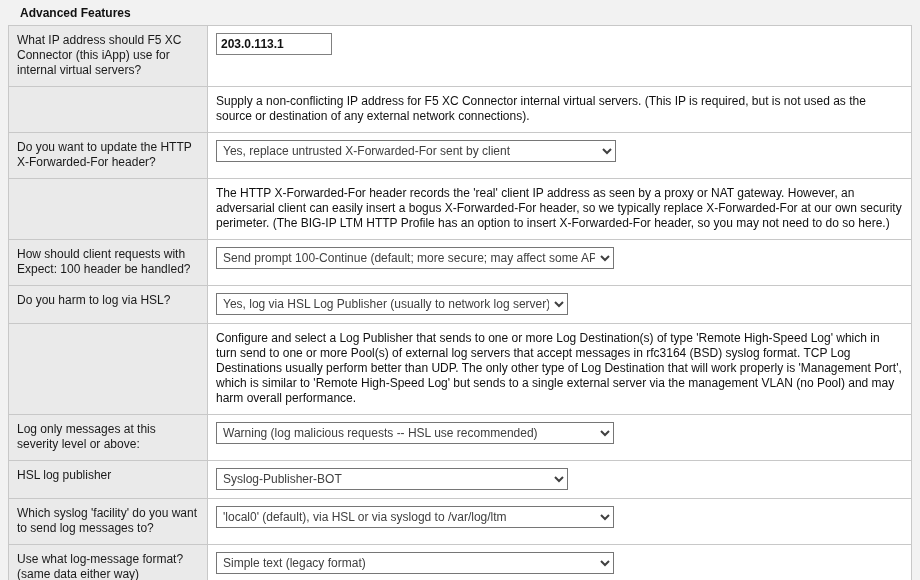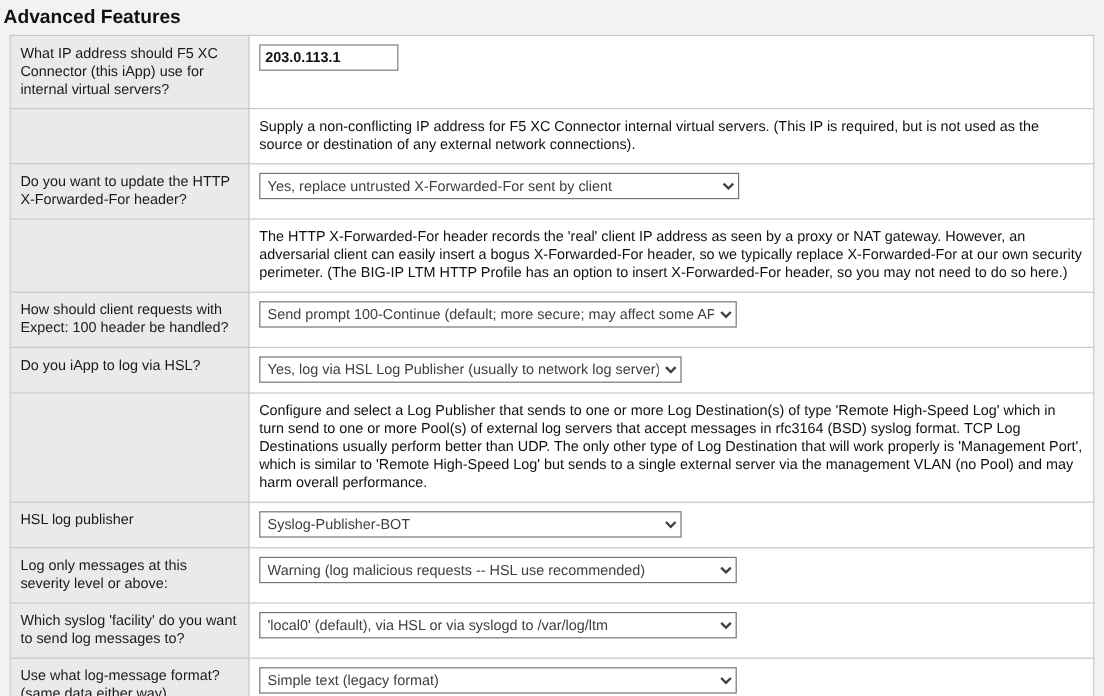--- a/index.html
+++ b/index.html
@@ -17,23 +17,23 @@
   }
   .page {
     width: 920px;
     height: 580px;
     box-sizing: border-box;
     padding: 0;
     background: #f2f2f2;
   }
   .section-title {
     font-weight: bold;
-    font-size: 16px;
+    font-size: 12px;
     color: #111;
-    padding: 6px 0 5px 3px;
+    padding: 6px 0 5px 20px;
     background: #f2f2f2;
   }
   table.form {
     border-collapse: collapse;
     width: 904px;
     margin-left: 8px;
     background: #ffffff;
     border: 1px solid #b0b0b0;
     table-layout: fixed;
   }
@@ -131,47 +131,47 @@
       <tr>
         <td class="label">How should client requests with Expect: 100 header be handled?</td>
         <td class="field">
           <select class="sel w-narrow">
             <option>Send prompt 100-Continue (default; more secure; may affect some API</option>
           </select>
         </td>
       </tr>
 
       <tr>
-        <td class="label">Do you iApp to log via HSL?</td>
+        <td class="label">Do you harm to log via HSL?</td>
         <td class="field">
           <select class="sel w-med">
             <option>Yes, log via HSL Log Publisher (usually to network log server)</option>
           </select>
         </td>
       </tr>
 
       <tr>
         <td class="helplabel"></td>
         <td class="help">Configure and select a Log Publisher that sends to one or more Log Destination(s) of type 'Remote High-Speed Log' which in turn send to one or more Pool(s) of external log servers that accept messages in rfc3164 (BSD) syslog format. TCP Log Destinations usually perform better than UDP. The only other type of Log Destination that will work properly is 'Management Port', which is similar to 'Remote High-Speed Log' but sends to a single external server via the management VLAN (no Pool) and may harm overall performance.</td>
       </tr>
 
       <tr>
-        <td class="label">HSL log publisher</td>
+        <td class="label">Log only messages at this severity level or above:</td>
         <td class="field">
-          <select class="sel w-med">
-            <option>Syslog-Publisher-BOT</option>
+          <select class="sel w-narrow">
+            <option>Warning (log malicious requests -- HSL use recommended)</option>
           </select>
         </td>
       </tr>
 
       <tr>
-        <td class="label">Log only messages at this severity level or above:</td>
+        <td class="label">HSL log publisher</td>
         <td class="field">
-          <select class="sel w-narrow">
-            <option>Warning (log malicious requests -- HSL use recommended)</option>
+          <select class="sel w-med">
+            <option>Syslog-Publisher-BOT</option>
           </select>
         </td>
       </tr>
 
       <tr>
         <td class="label">Which syslog 'facility' do you want to send log messages to?</td>
         <td class="field">
           <select class="sel w-narrow">
             <option>'local0' (default), via HSL or via syslogd to /var/log/ltm</option>
           </select>

